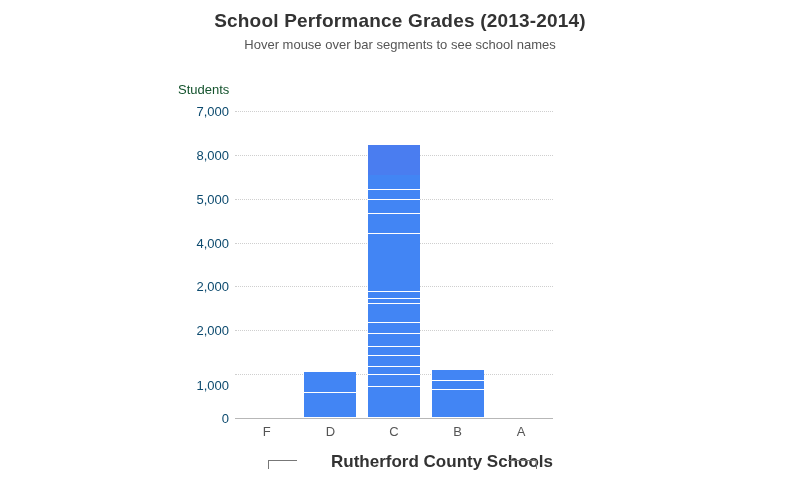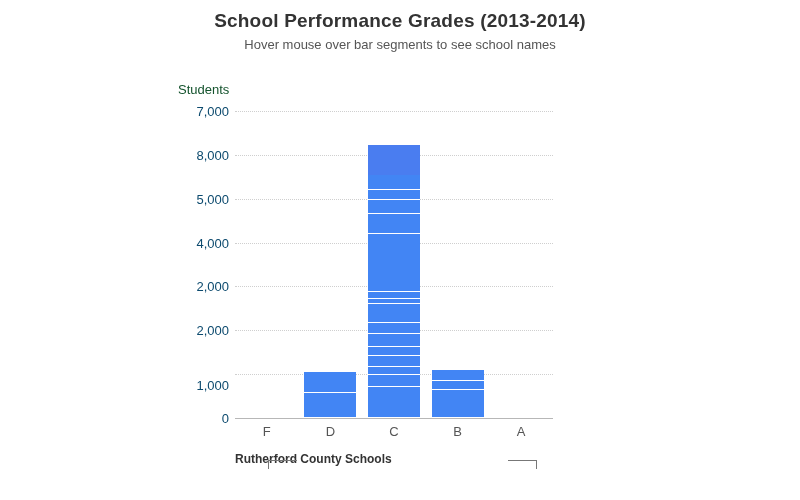--- a/index.html
+++ b/index.html
@@ -112,22 +112,22 @@
     text-align: center;
     font-size: 13px;
     color: #555555;
     transform: translateX(-50%);
   }
   .x-axis-title {
     position: absolute;
     top: 452px;
     left: 235px;
     width: 318px;
-    text-align: left;
-    font-size: 12px;
+    text-align: right;
+    font-size: 17px;
     font-weight: bold;
     color: #333333;
   }
   .bracket-left, .bracket-right {
     position: absolute;
     top: 460px;
     width: 28px;
     height: 8px;
     border-top: 1px solid #777777;
   }

